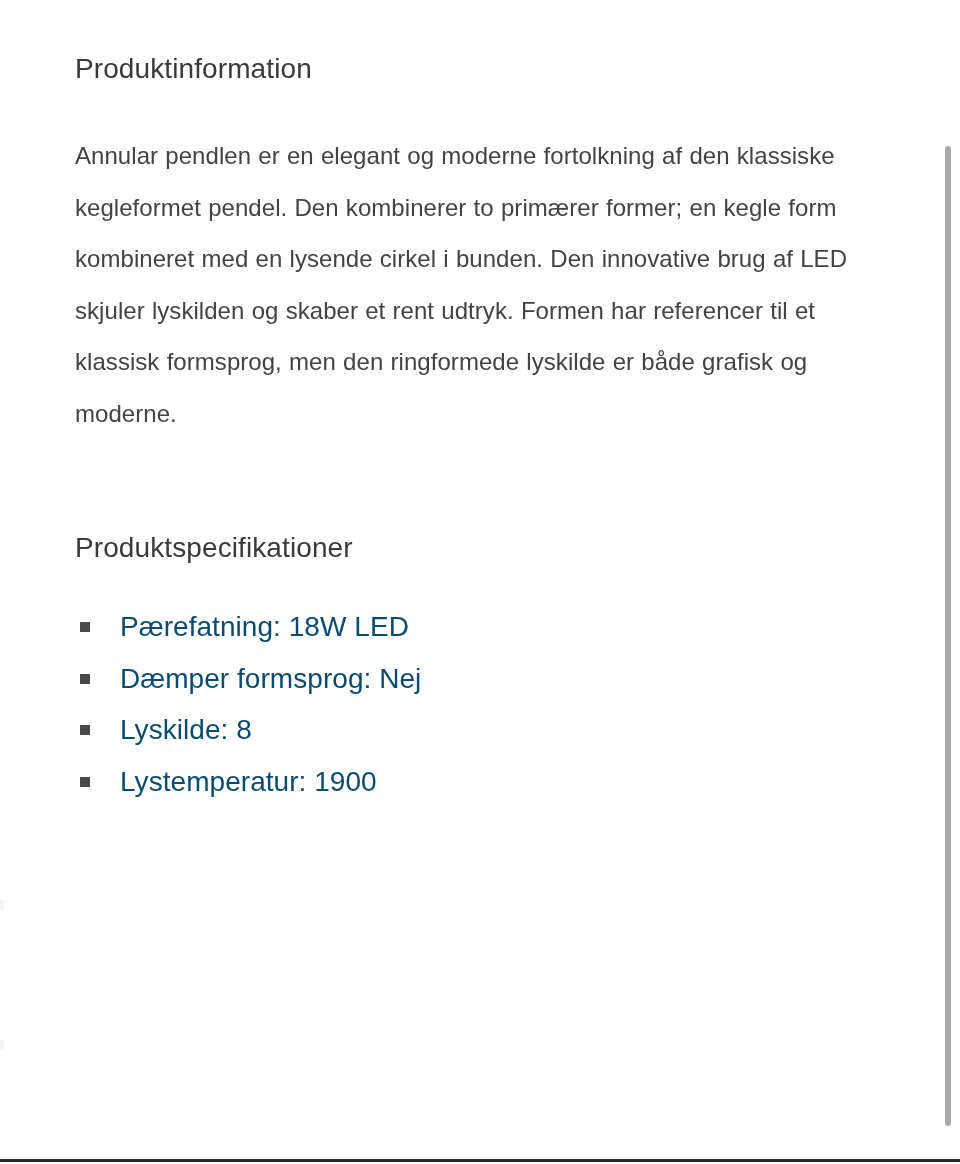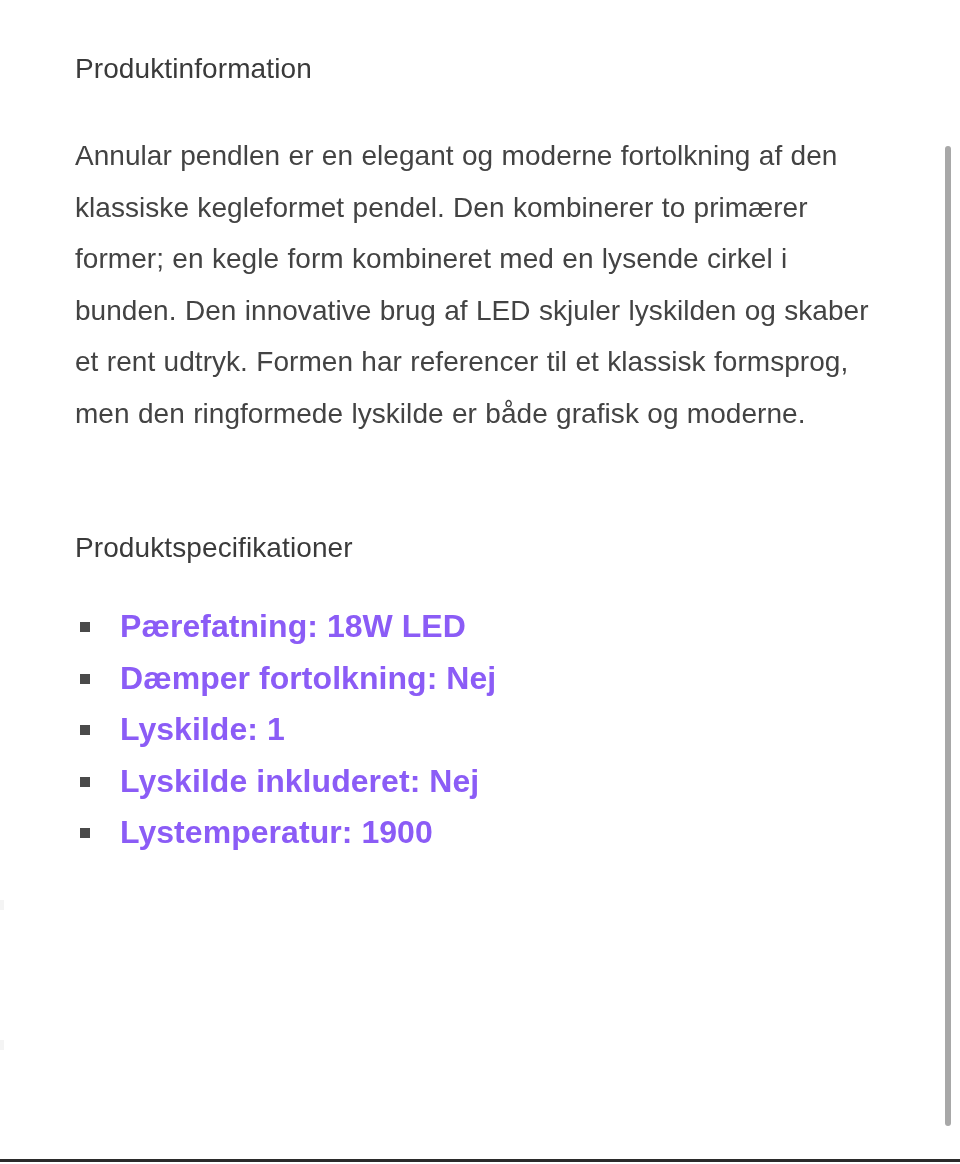--- a/index.html
+++ b/index.html
@@ -55,21 +55,21 @@
     margin-bottom: 44px;
   }
 
   .heading-specs {
     margin-top: 0;
     margin-bottom: 36px;
   }
 
   
   .body-paragraph {
-    font-size: 28px;
+    font-size: 24px;
     line-height: 51.5px;
     color: #434343;
     margin: 0;
     max-width: 830px;
     letter-spacing: 0.05px;
     word-spacing: 0.5px;
   }
 
   .para-gap {
     height: 92px;
@@ -77,26 +77,25 @@
 
   
   .spec-list {
     list-style: none;
     margin: 0;
     padding: 0;
   }
 
   .spec-item {
     position: relative;
-    font-size: 32px;
+    font-size: 28px;
     line-height: 51.5px;
-    color: #8b5cf6;
+    color: #0c4a6e;
     padding-left: 45px;
     letter-spacing: 0.05px;
-    font-weight: bold;
   }
 
   .spec-bullet {
     position: absolute;
     left: 5px;
     top: 21px;
     width: 10px;
     height: 10px;
     background: #4a4a4a;
     display: block;
@@ -162,32 +161,28 @@
       <ul class="spec-list">
         <li class="spec-item">
           <span class="spec-bullet"></span>
           <span>Pærefatning: 18W LED</span>
         </li>
         <li class="spec-item">
           <span class="spec-bullet"></span>
         </li>
         <li class="spec-item">
           <span class="spec-bullet"></span>
-          <span>Dæmper fortolkning: Nej</span>
-        </li>
-        <li class="spec-item">
-          <span class="spec-bullet"></span>
-        </li>
-        <li class="spec-item">
-          <span class="spec-bullet"></span>
-          <span>Lyskilde: 1</span>
-        </li>
-        <li class="spec-item">
-          <span class="spec-bullet"></span>
-          <span>Lyskilde inkluderet: Nej</span>
+          <span>Dæmper formsprog: Nej</span>
+        </li>
+        <li class="spec-item">
+          <span class="spec-bullet"></span>
+        </li>
+        <li class="spec-item">
+          <span class="spec-bullet"></span>
+          <span>Lyskilde: 8</span>
         </li>
         <li class="spec-item">
           <span class="spec-bullet"></span>
           <span>Lystemperatur: 1900</span>
         </li>
       </ul>
 
     </div>
   </div>
 

